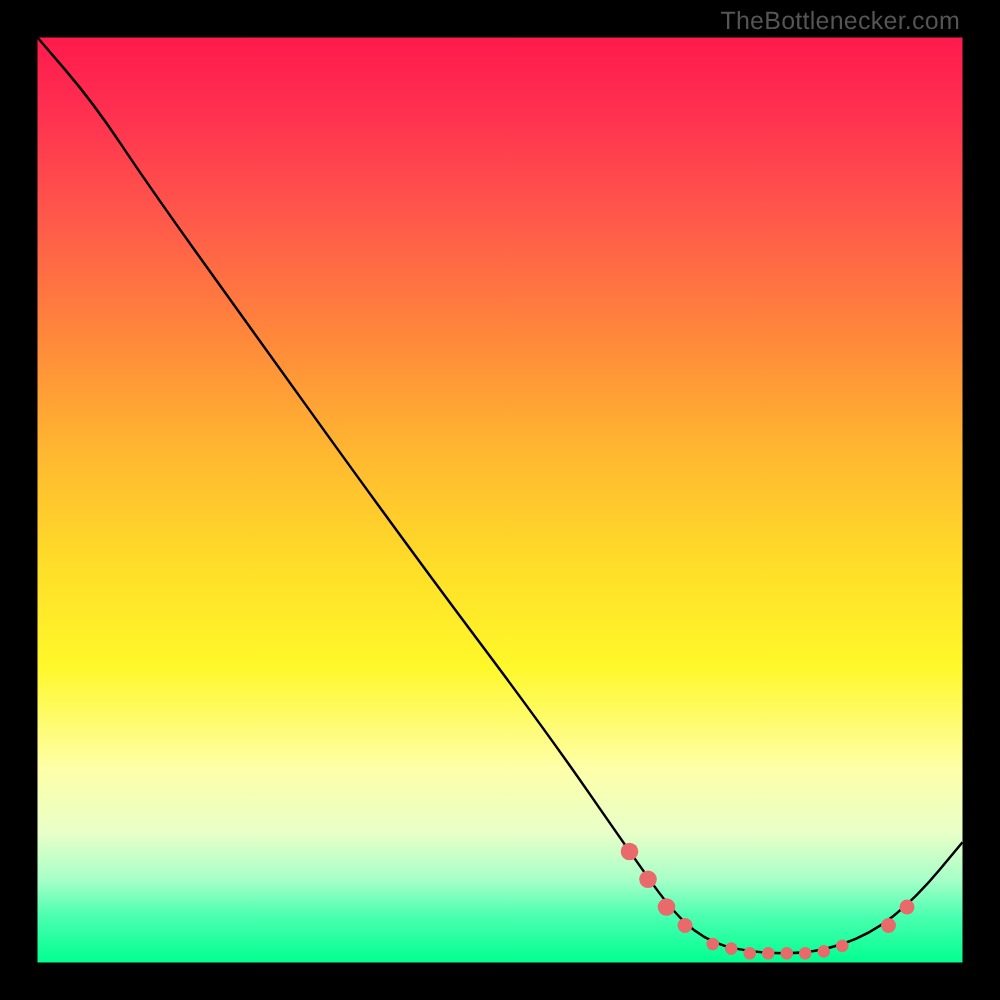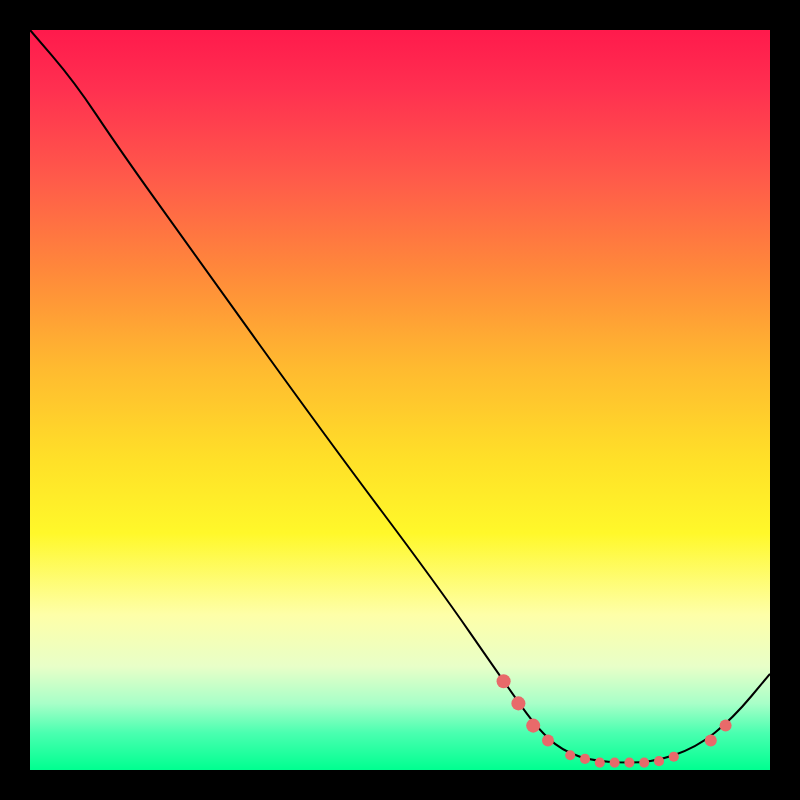--- a/index.html
+++ b/index.html
@@ -53,20 +53,21 @@
     top: 0;
     width: 740px;
     height: 740px;
     overflow: visible;
   }
 </style>
 </head>
 <body>
 
 <div class="chart-container">
+  <div class="watermark">TheBottlenecker.com</div>
   <div class="plot-area">
     <svg class="curve" viewBox="0 0 100 100" preserveAspectRatio="none">
       <g id="curve-group">
           <path d="M 0.00 0.00 Q 0.00 0.00 3.00 3.50 Q 6.00 7.00 9.00 11.50 Q 12.00 16.00 17.00 23.00 Q 22.00 30.00 31.00 42.50 Q 40.00 55.00 47.50 65.00 Q 55.00 75.00 59.50 81.50 Q 64.00 88.00 66.50 91.50 Q 69.00 95.00 71.00 96.50 Q 73.00 98.00 75.50 98.50 Q 78.00 99.00 81.00 99.00 Q 84.00 99.00 87.00 98.00 Q 90.00 97.00 92.50 95.00 Q 95.00 93.00 97.50 90.00 T 100.00 87.00" fill="none" stroke="#000000" stroke-width="2" vector-effect="non-scaling-stroke"></path>
         </g>
       <g id="marker-group">
           <circle cx="64.00" cy="88.00" r="0.95" fill="#e86a6a"></circle>
           <circle cx="66.00" cy="91.00" r="0.95" fill="#e86a6a"></circle>
           <circle cx="68.00" cy="94.00" r="0.95" fill="#e86a6a"></circle>
           <circle cx="70.00" cy="96.00" r="0.81" fill="#e86a6a"></circle>

